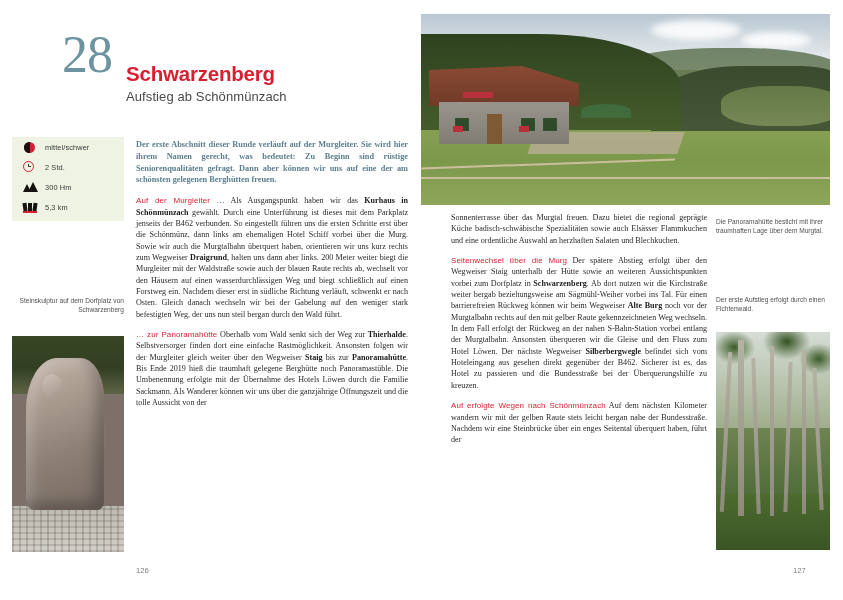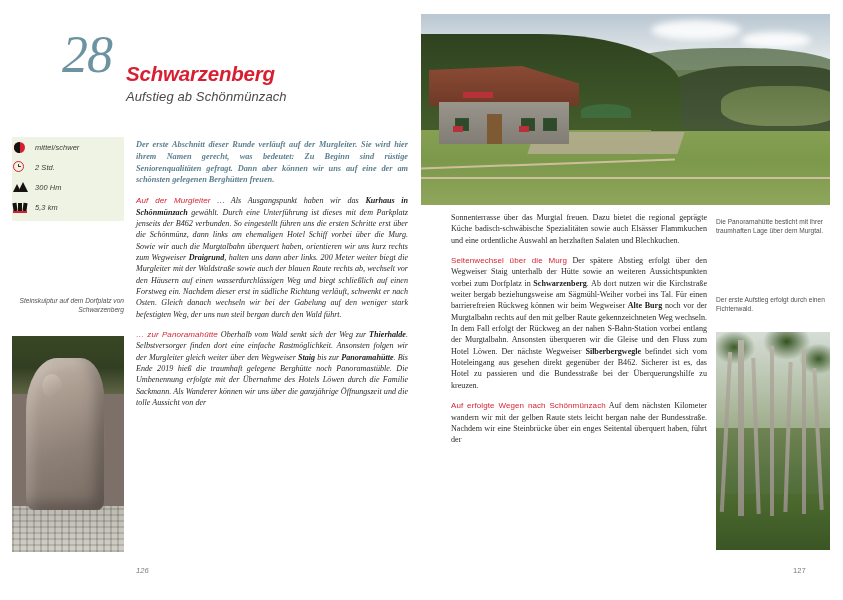--- a/index.html
+++ b/index.html
@@ -18,21 +18,21 @@
   }
   .body-text b{font-weight:bold;color:#1d1b19;}
   .lead-in{color:#d81f31;font-family:"Liberation Sans", sans-serif;font-size:8px;letter-spacing:.1px;}
   .caption{
     font-family:"Liberation Sans", sans-serif;
     font-size:6.6px;line-height:8.6px;color:#53514e;
   }
   .caption.right-align{text-align:right;}
 
   
-  .page-left{position:absolute;left:0;top:0;width:421px;height:600px;font-style:italic;}
+  .page-left{position:absolute;left:0;top:0;width:421px;height:600px;}
   .page-right{position:absolute;left:421px;top:0;width:422px;height:600px;}
 
   .chapter-head{position:absolute;left:62px;top:33px;width:345px;height:95px;}
   .chap-num{
     position:absolute;left:0;top:-4px;
     font-family:"Liberation Serif", serif;
     font-size:52px;line-height:52px;color:#6c93a0;font-weight:400;
     letter-spacing:-1px;
   }
   .chap-title{
@@ -45,21 +45,21 @@
     position:absolute;left:64px;top:56px;
     font-family:"Liberation Sans", sans-serif;
     font-size:13px;color:#4b4946;letter-spacing:.1px;
   }
 
   
   .infobox{
     position:absolute;left:12px;top:137px;width:112px;height:84px;
     background:#eef3e4;
   }
-  .info-row{position:relative;height:20px;display:flex;align-items:center;}
+  .info-row{position:relative;height:20px;display:flex;align-items:center;padding-left:10px;}
   .info-row .ic{width:16px;height:16px;position:relative;flex:0 0 16px;margin-right:7px;}
   .info-row .lbl{
     font-family:"Liberation Sans", sans-serif;
     font-size:7.4px;color:#3b3936;letter-spacing:.1px;
   }
 
   
   .ic-diff{width:11px;height:11px;border-radius:50%;background:#d81f31;position:absolute;left:2px;top:3px;overflow:hidden;}
   .ic-diff:after{content:"";position:absolute;left:0;top:0;width:5.5px;height:11px;background:#16120f;}
   .ic-clock{width:11px;height:11px;border-radius:50%;border:1.2px solid #d81f31;position:absolute;left:1px;top:2px;box-sizing:border-box;}

